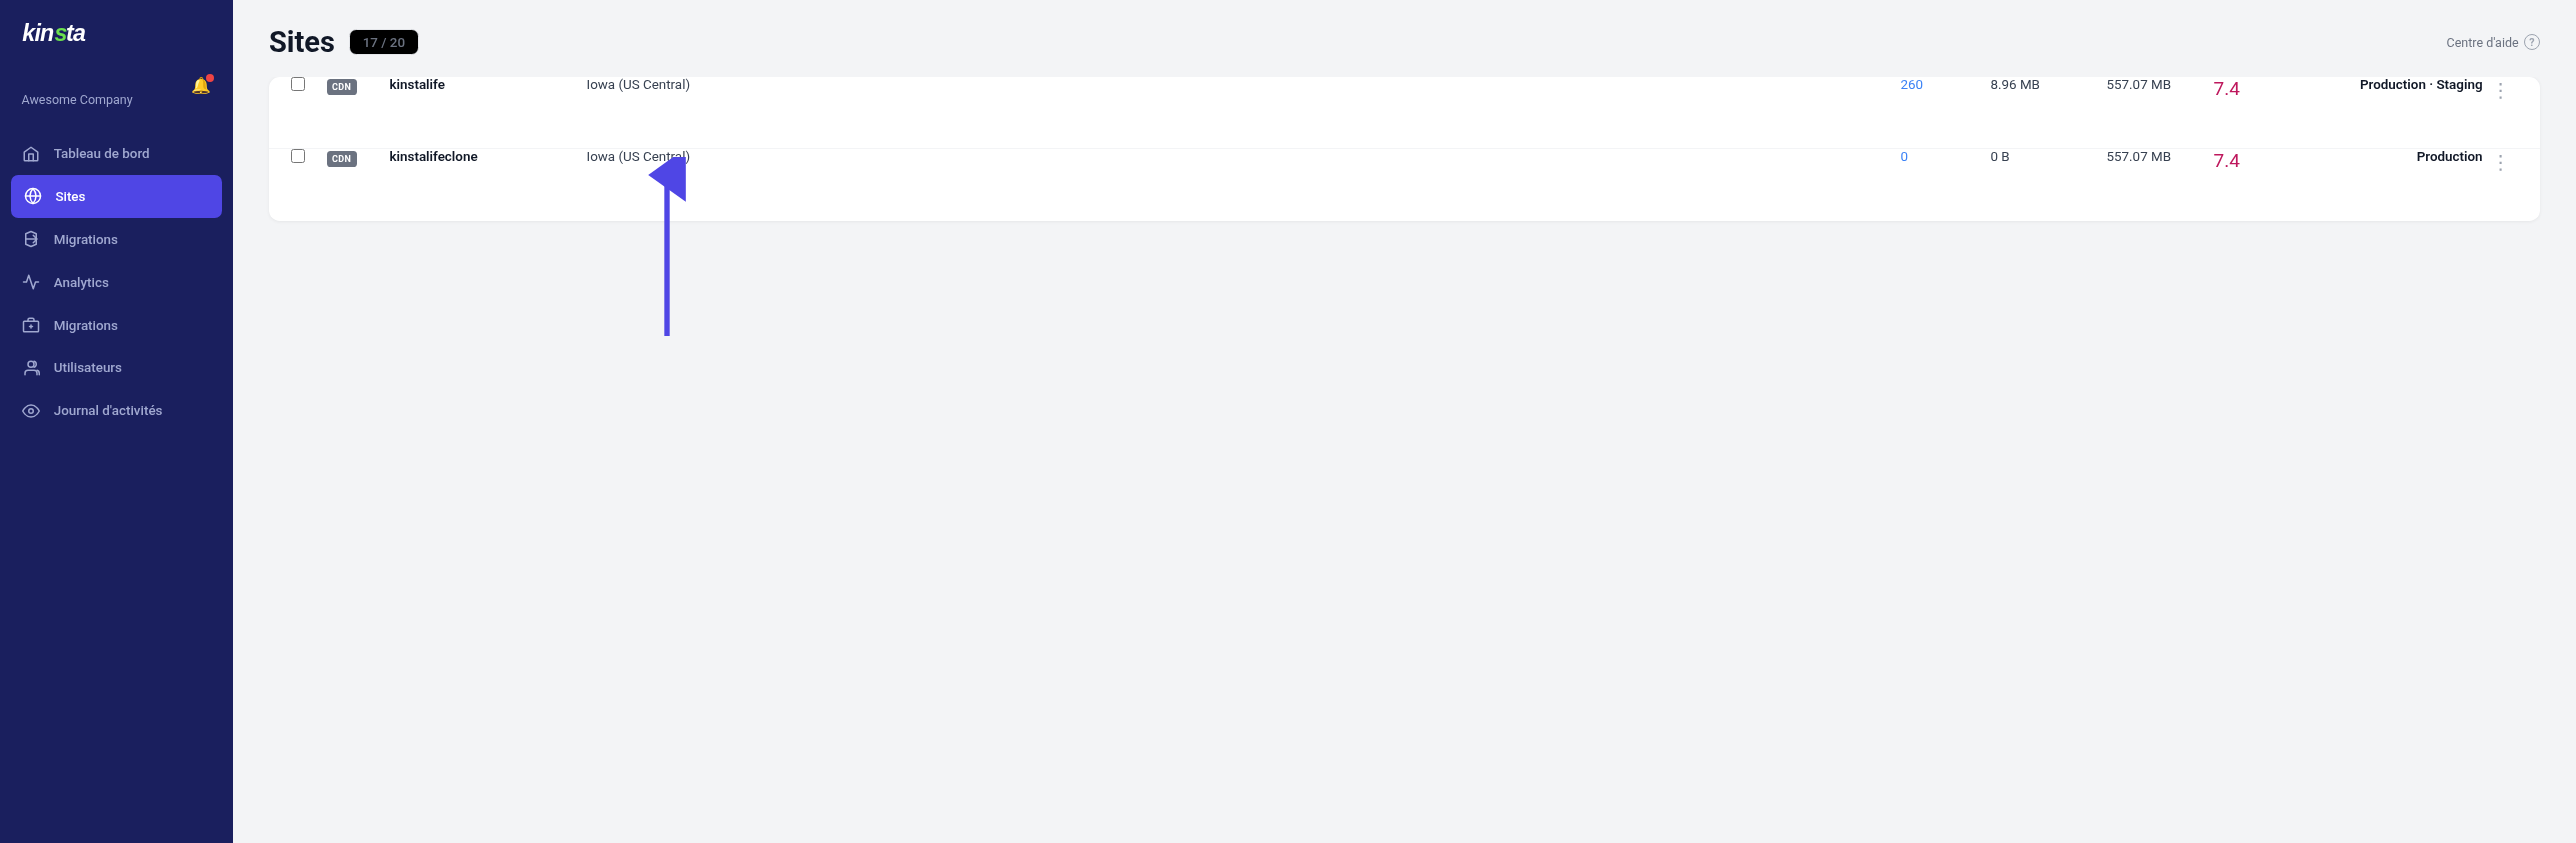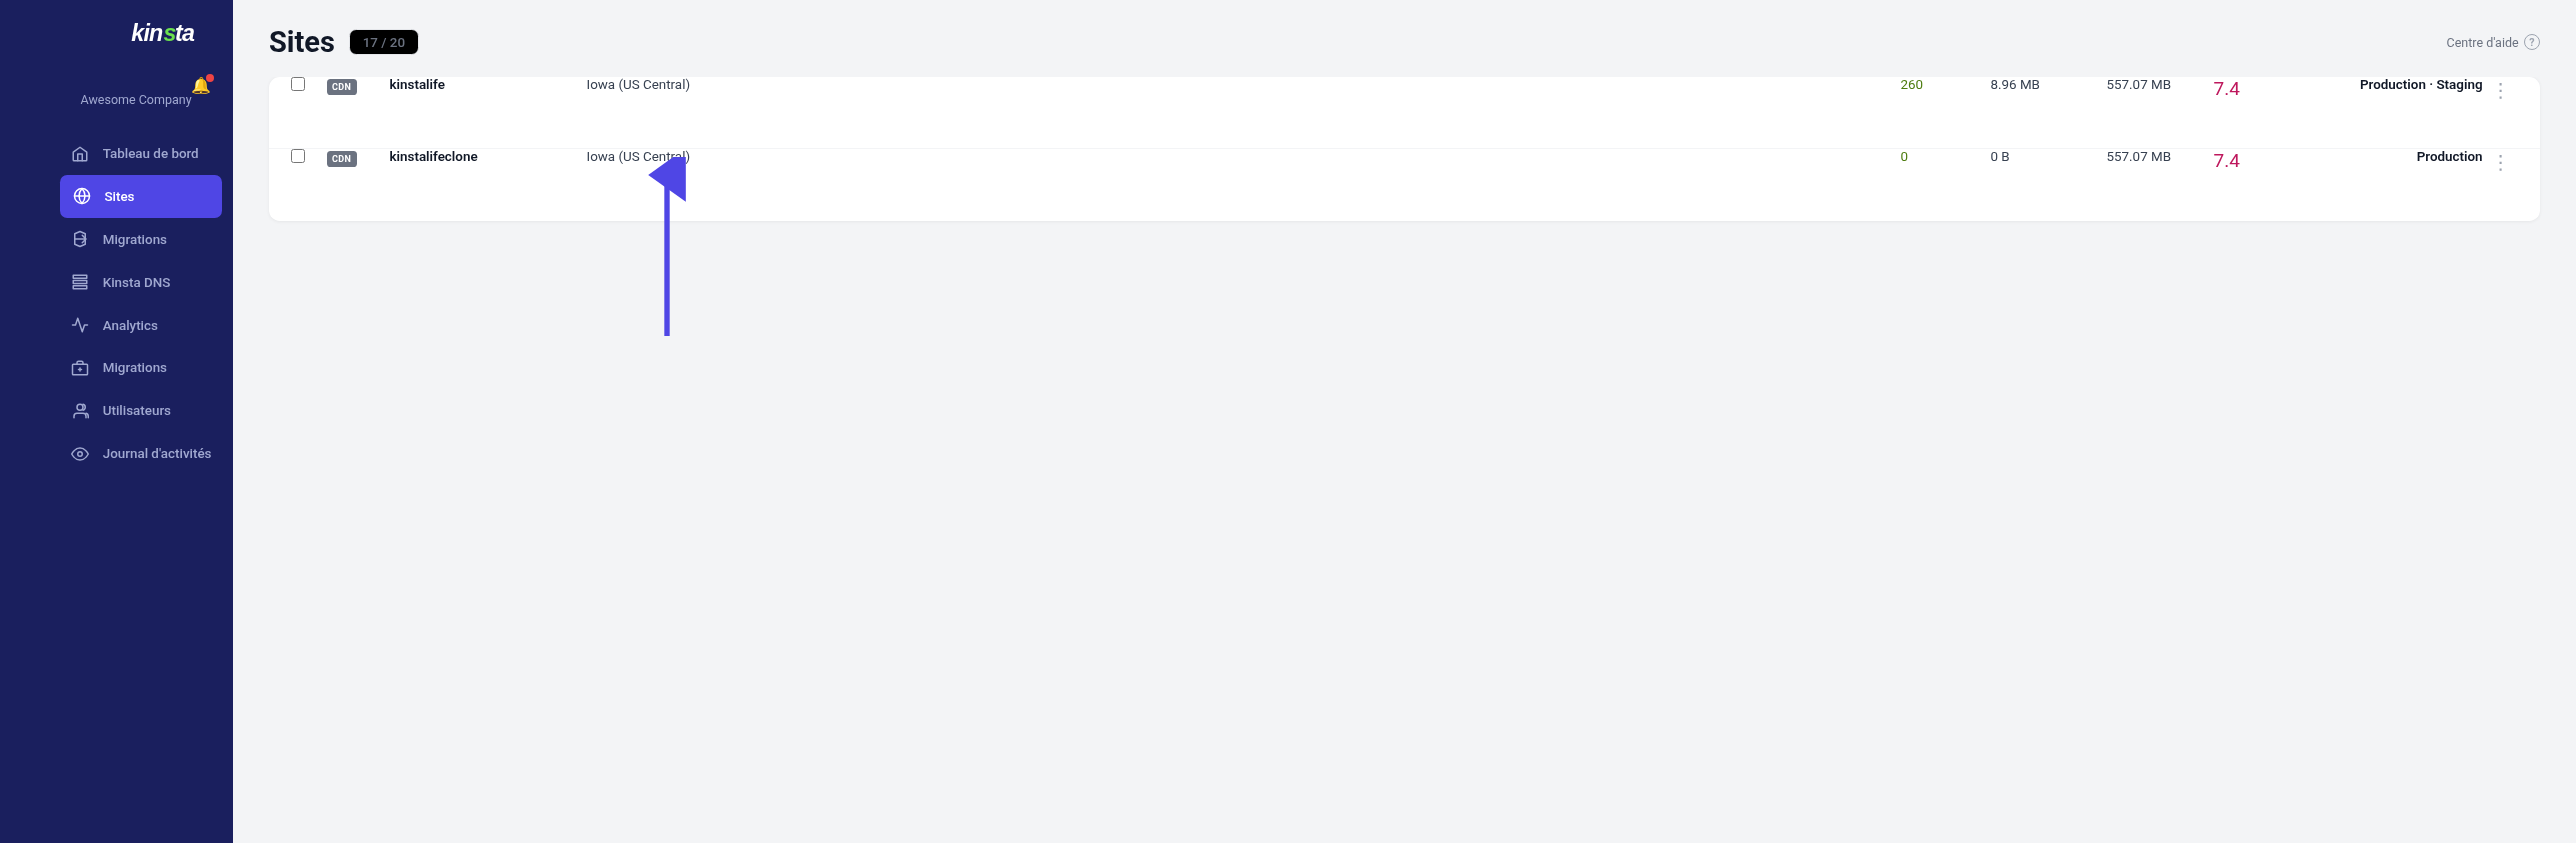--- a/index.html
+++ b/index.html
@@ -7,21 +7,20 @@
 
     
     .sidebar {
       width: 233px;
       min-width: 233px;
       background: #1a1f5e;
       display: flex;
       flex-direction: column;
       padding: 0;
       height: 100vh;
-      align-items: flex-end;
     }
     .sidebar-header {
       padding: 19.7px 21.5px 14.3px 21.5px;
       display: flex;
       align-items: center;
       justify-content: space-between;
     }
     .logo {
       display: flex;
       align-items: center;
@@ -177,21 +176,21 @@
     }
     .col-location {
       flex: 1;
       font-size: 13.4px;
       color: #374151;
     }
     .col-visits {
       width: 90px;
       flex-shrink: 0;
       font-size: 13.4px;
-      color: #4d7c0f;
+      color: #3b82f6;
     }
     .col-disk {
       width: 116px;
       flex-shrink: 0;
       font-size: 13.4px;
       color: #374151;
     }
     .col-php {
       width: 107px;
       flex-shrink: 0;
@@ -314,28 +313,20 @@
     <div class="nav-item">
       <span class="icon">
         <svg viewBox="0 0 24 24" fill="none" stroke="currentColor" stroke-width="2" stroke-linecap="round" stroke-linejoin="round">
           <path d="M5 12h14M15 7l5 5-5 5"></path>
           <path d="M19 5l-7-3-7 3v14l7 3 7-3V5z"></path>
         </svg>
       </span>
       <span>Migrations</span>
     </div>
 
-    <div class="nav-item">
-      <span class="icon">
-        <svg viewBox="0 0 24 24" fill="none" stroke="currentColor" stroke-width="2" stroke-linecap="round" stroke-linejoin="round">
-          <path d="M3 3h18v4H3zM3 10h18v4H3zM3 17h18v4H3z"></path>
-        </svg>
-      </span>
-      <span>Kinsta DNS</span>
-    </div>
 
     <div class="nav-item">
       <span class="icon">
         <svg viewBox="0 0 24 24" fill="none" stroke="currentColor" stroke-width="2" stroke-linecap="round" stroke-linejoin="round">
           <polyline points="22 12 18 12 15 21 9 3 6 12 2 12"></polyline>
         </svg>
       </span>
       <span>Analytics</span>
     </div>
 

